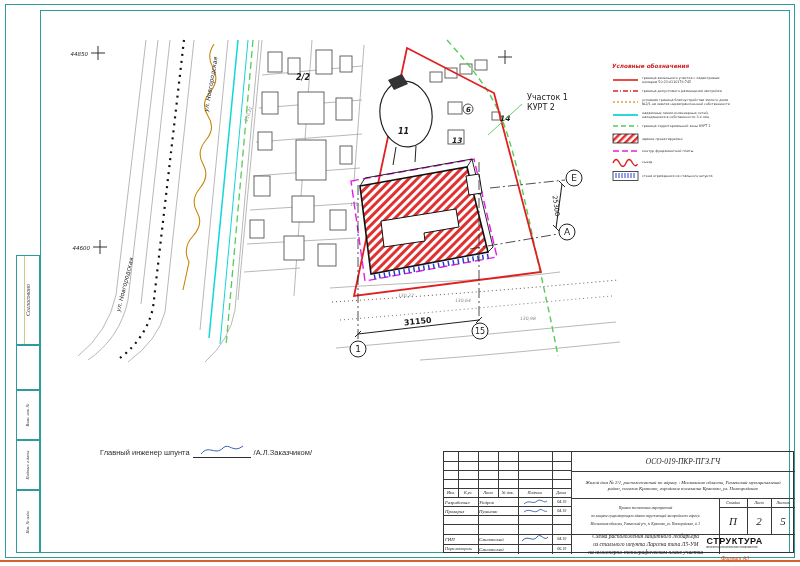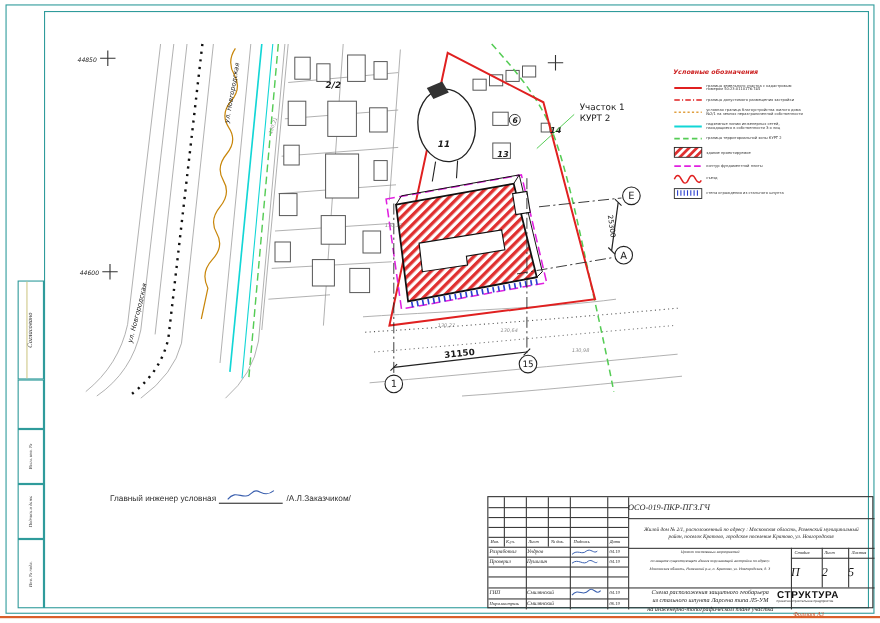--- a/index.html
+++ b/index.html
@@ -16,21 +16,21 @@
   #legend .ltitle { color:#cc2222; font-weight:bold; font-style:italic; font-size:7px; transform:scale(.82); transform-origin:0 50%; white-space:nowrap; margin-bottom:4px; }
   .lrow { display:flex; align-items:center; margin-bottom:1px; }
   .lrow .sym { width:27px; flex:0 0 27px; margin-right:3px; }
   .lcap { font-size:6px; line-height:6px; color:#333; transform:scale(.55); transform-origin:0 50%; white-space:nowrap; }
   .lcap div { line-height:6px; }
   
   #notes { position:absolute; left:100px; top:447px; width:260px; font-family:"Liberation Sans", sans-serif; font-size:7.5px; line-height:11px; color:#2e2e2e; }
   .sigline { display:inline-block; width:58px; border-bottom:1px solid #2e2e2e; position:relative; height:8px; vertical-align:bottom; margin:0 3px; }
   
   #tb { position:absolute; left:443px; top:451px; width:351px; height:102px; border:1.4px solid #333; font-style:italic; color:#1c1c1c; }
-  .cellc { position:absolute; display:flex; align-items:center; justify-content:flex-start; text-align:center; overflow:visible; }
+  .cellc { position:absolute; display:flex; align-items:center; justify-content:center; text-align:center; overflow:visible; }
   .celll { position:absolute; display:flex; align-items:center; overflow:visible; }
   .t5 { font-size:6px; transform:scale(.8); white-space:nowrap; }
   .t4 { font-size:6px; transform:scale(.68); white-space:nowrap; }
   .proj { font-size:6px; transform:scale(.6); transform-origin:50% 50%; white-space:nowrap; line-height:8px; text-align:center; }
   .scheme { font-size:7px; transform:scale(.8); transform-origin:50% 50%; white-space:nowrap; line-height:8px; text-align:center; }
   .stageval { font-size:11px; }
   #logo { position:absolute; left:276px; top:83px; width:74px; height:18px; display:flex; align-items:center; justify-content:center; gap:2px; font-style:normal; }
   #logo .lname { font-family:"Liberation Sans", sans-serif; font-weight:bold; font-size:9px; letter-spacing:.5px; color:#111; line-height:8px; }
   #logo .ltag { font-size:6px; transform:scale(.5); transform-origin:0 0; white-space:nowrap; color:#333; font-family:"Liberation Sans", sans-serif; }
   #format { position:absolute; left:680px; top:554px; width:110px; text-align:center; color:#cc4a22; font-size:7px; font-style:italic; transform:scale(.8); }
@@ -287,21 +287,21 @@
           </g>
       </svg>
       <div class="lcap">
           <div>стена ограждения из стального шпунта</div>
         </div>
     </div>
   </div>
 
   <div id="notes">
     <div>
-      <span>Главный инженер условная</span><span class="sigline"><svg class="abs" style="left:6px;top:-8px;" width="48" height="16">
+      <span>Главный инженер шпунта</span><span class="sigline"><svg class="abs" style="left:6px;top:-8px;" width="48" height="16">
             <path d="M2,12 C10,2 16,14 24,6 C30,0 34,12 44,4" stroke="#3a5fae" stroke-width="1" fill="none"></path>
           </svg></span><span>/А.Л.Заказчиком/</span>
     </div>
   </div>
 
   <div id="tb">
 
     <div class="abs darkline" style="left:0;top:9px;width:127px;height:1px;"></div>
     <div class="abs darkline" style="left:0;top:18px;width:127px;height:1px;"></div>
     <div class="abs darkline" style="left:0;top:27px;width:127px;height:1px;"></div>

